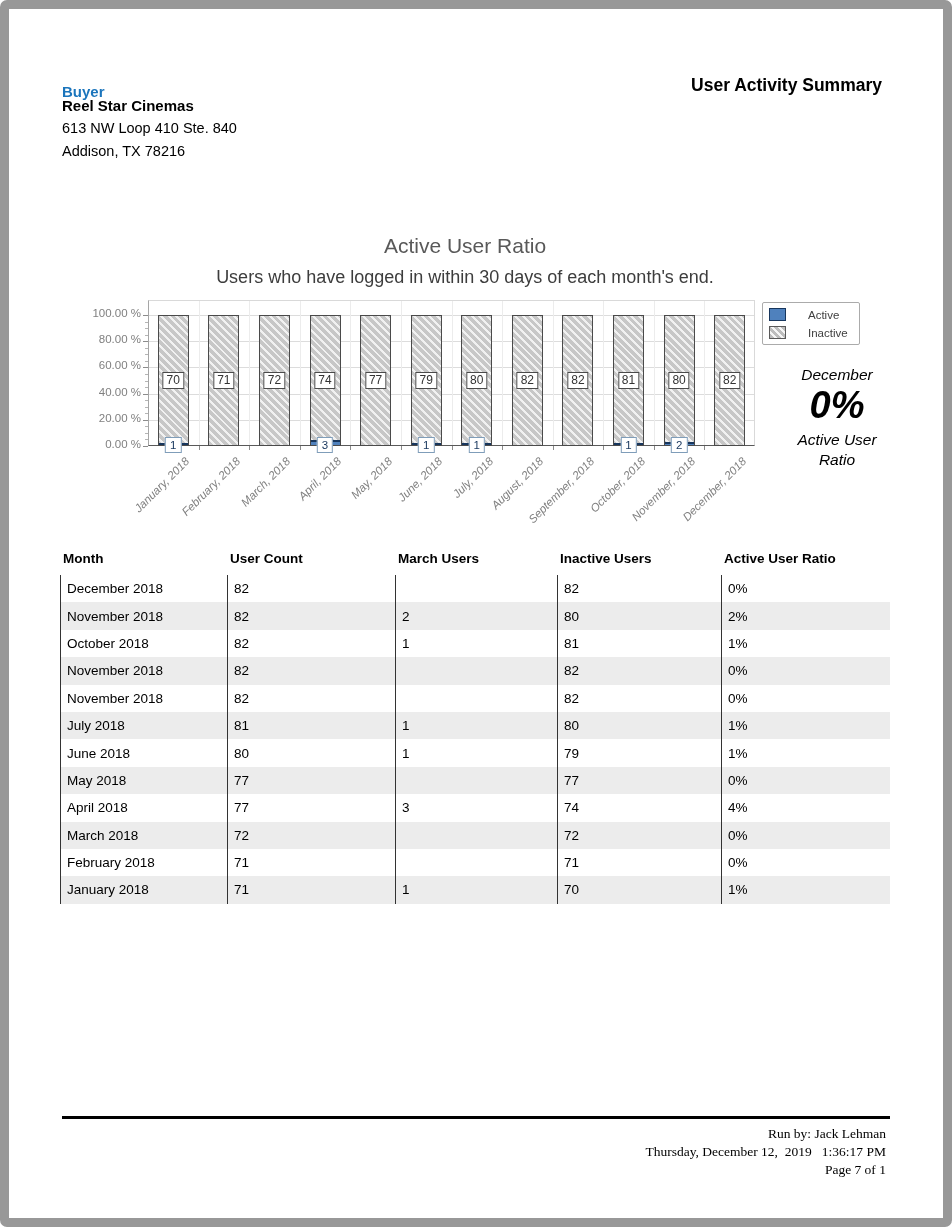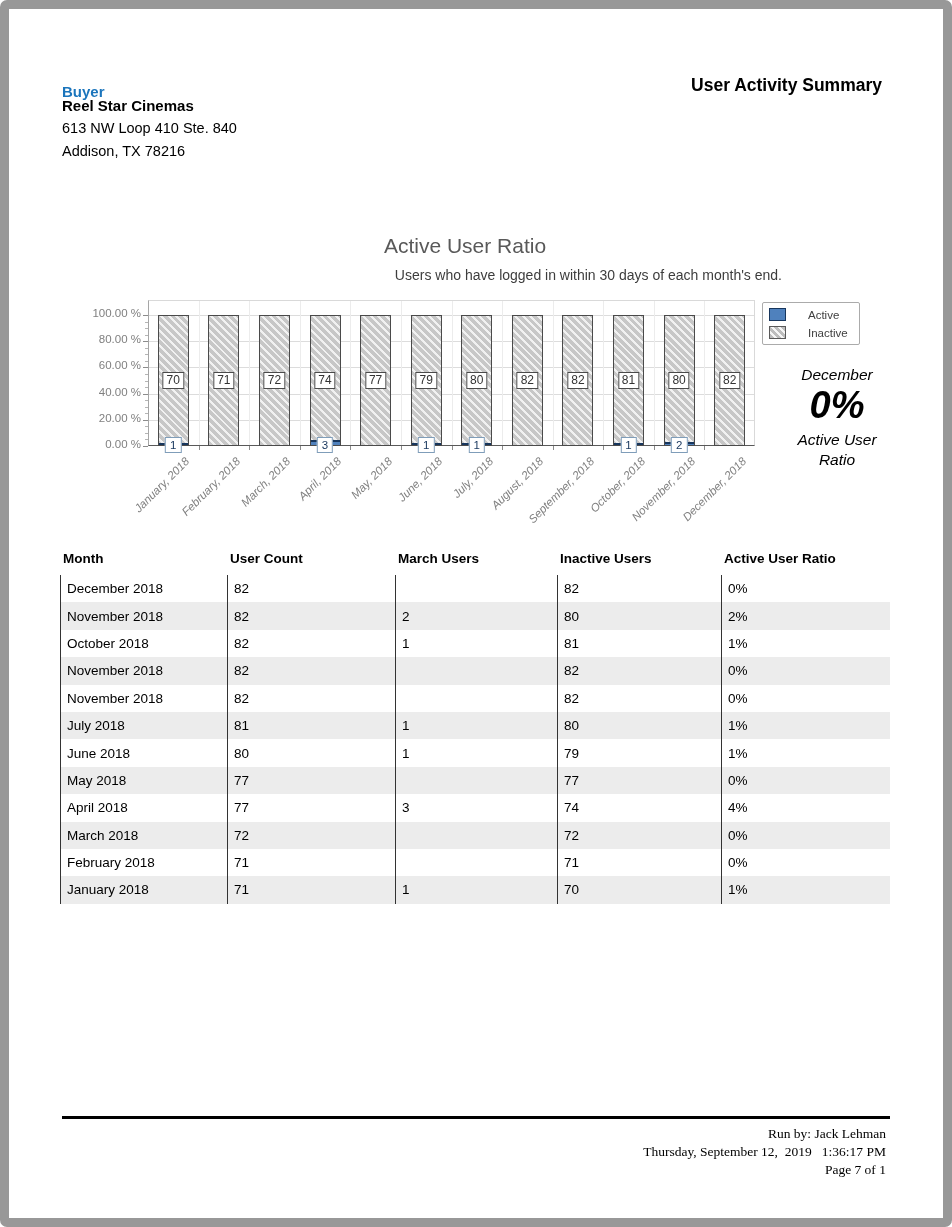--- a/index.html
+++ b/index.html
@@ -11,21 +11,21 @@
 
   
   .buyer-label{position:absolute;left:62px;top:76px;font-size:15px;font-weight:bold;color:#1B75BC;margin-top:7px;}
   .buyer-name{position:absolute;left:62px;top:97px;font-size:15px;font-weight:bold;}
   .buyer-addr1{position:absolute;left:62px;top:120px;font-size:14.5px;}
   .buyer-addr2{position:absolute;left:62px;top:143px;font-size:14.5px;}
   .report-title{position:absolute;right:70px;top:75px;font-size:17.5px;font-weight:bold;}
 
   
   .chart-title{position:absolute;left:148px;top:234px;width:634px;text-align:center;font-size:21px;color:#595959;}
-  .chart-subtitle{position:absolute;left:148px;top:267px;width:634px;text-align:right;font-size:14px;color:#3d3d3d;}
+  .chart-subtitle{position:absolute;left:148px;top:267px;width:634px;text-align:center;font-size:18px;color:#3d3d3d;}
   #chart-layer{position:absolute;inset:0;}
   .plot{position:absolute;left:148px;top:300px;width:607px;height:146px;background:#fff;
         border:1px solid #D9D9D9;border-left-color:#A6A6A6;border-bottom:1px solid #595959;box-sizing:border-box;}
   .gridline{position:absolute;height:1px;background:#DCDCDC;}
   .vgrid{position:absolute;width:1px;background:#ECECEC;}
   .ytick-label{position:absolute;left:45px;width:96px;text-align:right;font-size:11.5px;color:#808080;}
   .ytick-major{position:absolute;width:5px;height:1px;background:#8c8c8c;}
   .ytick-minor{position:absolute;width:3px;height:1px;background:#b5b5b5;}
   .xtick{position:absolute;width:1px;height:4px;background:#8c8c8c;}
   .bar{position:absolute;width:31px;box-sizing:border-box;border:1px solid #4a4a4a;
@@ -295,17 +295,17 @@
       <div class="tcell">71</div>
       <div class="tcell">1</div>
       <div class="tcell">70</div>
       <div class="tcell">1%</div>
     </div>
   </div>
 
 <div class="footer-rule"></div>
 <div class="footer-text">
   <div>Run by: Jack Lehman</div>
-  <div class="footer-datetime">Thursday, September 12,  2019   1:36:17 PM</div>
+  <div class="footer-datetime">Thursday, December 12,  2019   1:36:17 PM</div>
   <div>Page 7 of 1</div>
 </div>
 
 <div class="frame"></div>
 
 </body></html>

